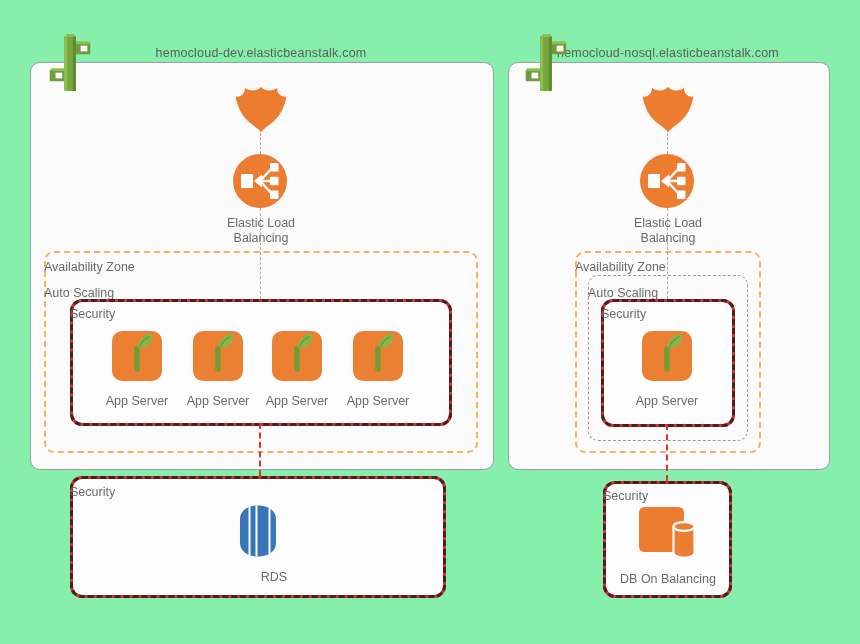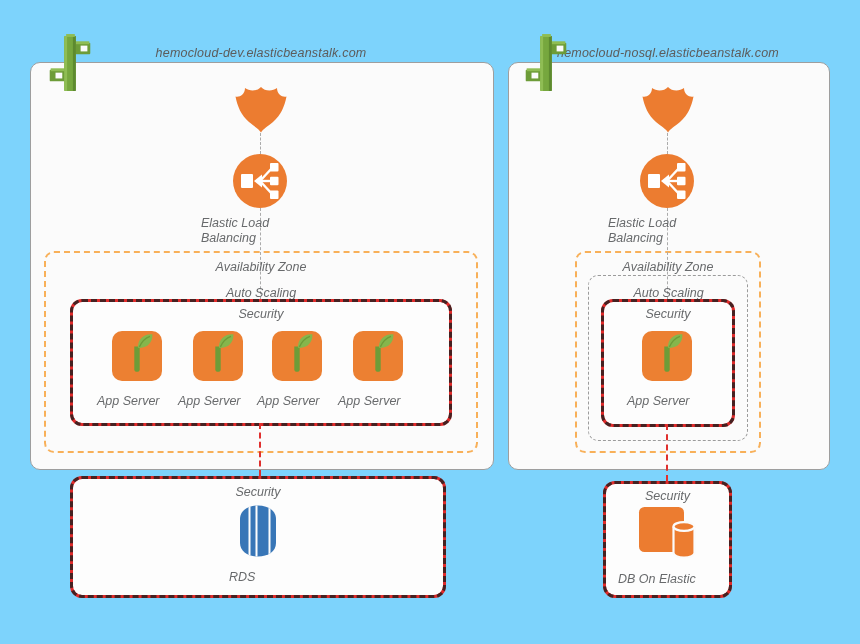--- a/index.html
+++ b/index.html
@@ -1,22 +1,22 @@
 <!DOCTYPE html>
 <html><head>
 <meta charset="utf-8">
 <style>
   html,body{margin:0;padding:0;background:#f6f6f6;font-family:"Liberation Sans",sans-serif;}
-  #canvas{position:relative;width:860px;height:644px;background:#7dd3fc;overflow:hidden;font-style:italic;}
+  #canvas{position:relative;width:860px;height:644px;background:#86efac;overflow:hidden;}
 
   .env{position:absolute;background:#fbfbfb;border:1px solid #9e9e9e;border-radius:10px;}
   .env-title{position:absolute;text-align:center;font-size:12.5px;color:#5c5c5c;letter-spacing:.2px;}
 
-  .node-label{position:absolute;text-align:left;font-size:12.5px;color:#686a6c;line-height:15px;}
-  .zone-label{position:absolute;text-align:center;font-size:12.5px;color:#686a6c;}
+  .node-label{position:absolute;text-align:center;font-size:12.5px;color:#686a6c;line-height:15px;}
+  .zone-label{position:absolute;font-size:12.5px;color:#686a6c;}
 
   .azbox{position:absolute;border:2px dashed #f8b059;border-radius:10px;}
   .asbox{position:absolute;border:1.5px dashed #9b9b9b;border-radius:10px;}
 
   .secbox{position:absolute;background:#fdfdfd;border:3px solid #e12a2a;border-radius:12px;}
   .secbox::after{content:"";position:absolute;inset:-3px;border:3px dashed rgba(32,32,32,.8);
     border-radius:12px;pointer-events:none;}
 
   .vline-gray{position:absolute;width:0;border-left:1.5px dashed #ababab;}
   .vline-red{position:absolute;width:0;border-left:2px dashed #e0302e;z-index:3;}
@@ -208,15 +208,15 @@
 
   <div class="vline-red" style="left:666px;top:424px;height:57px;"></div>
 
   <div class="secbox" style="left:603px;top:481px;width:123px;height:111px;"></div>
   <div class="zone-label" style="left:603px;top:489px;width:129px;z-index:2;">Security</div>
   <div class="icon-abs" style="left:638px;top:506px;z-index:2;">
     <svg width="58" height="54" viewBox="0 0 58 54">
         <use href="#dbinstance"></use>
       </svg>
   </div>
-  <div class="node-label" style="left:618px;top:572px;width:100px;z-index:2;">DB On Elastic</div>
+  <div class="node-label" style="left:618px;top:572px;width:100px;z-index:2;">DB On Balancing</div>
 
 </div>
 
 </body></html>

